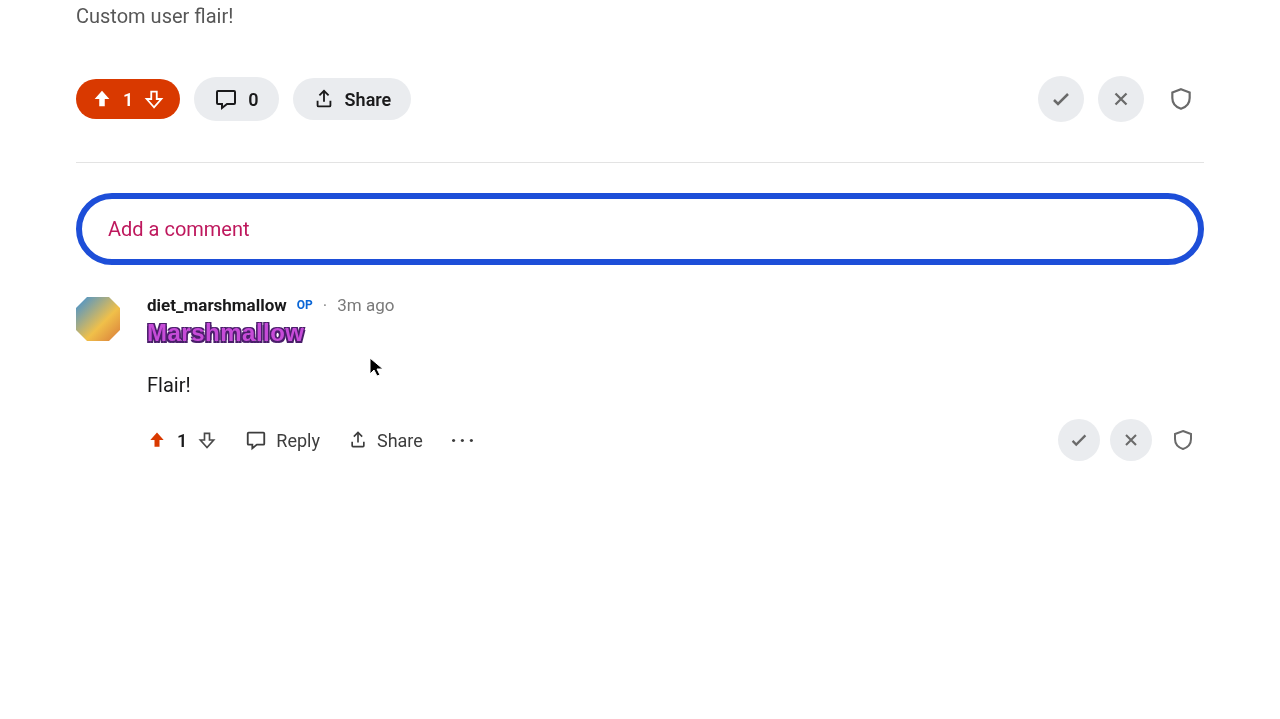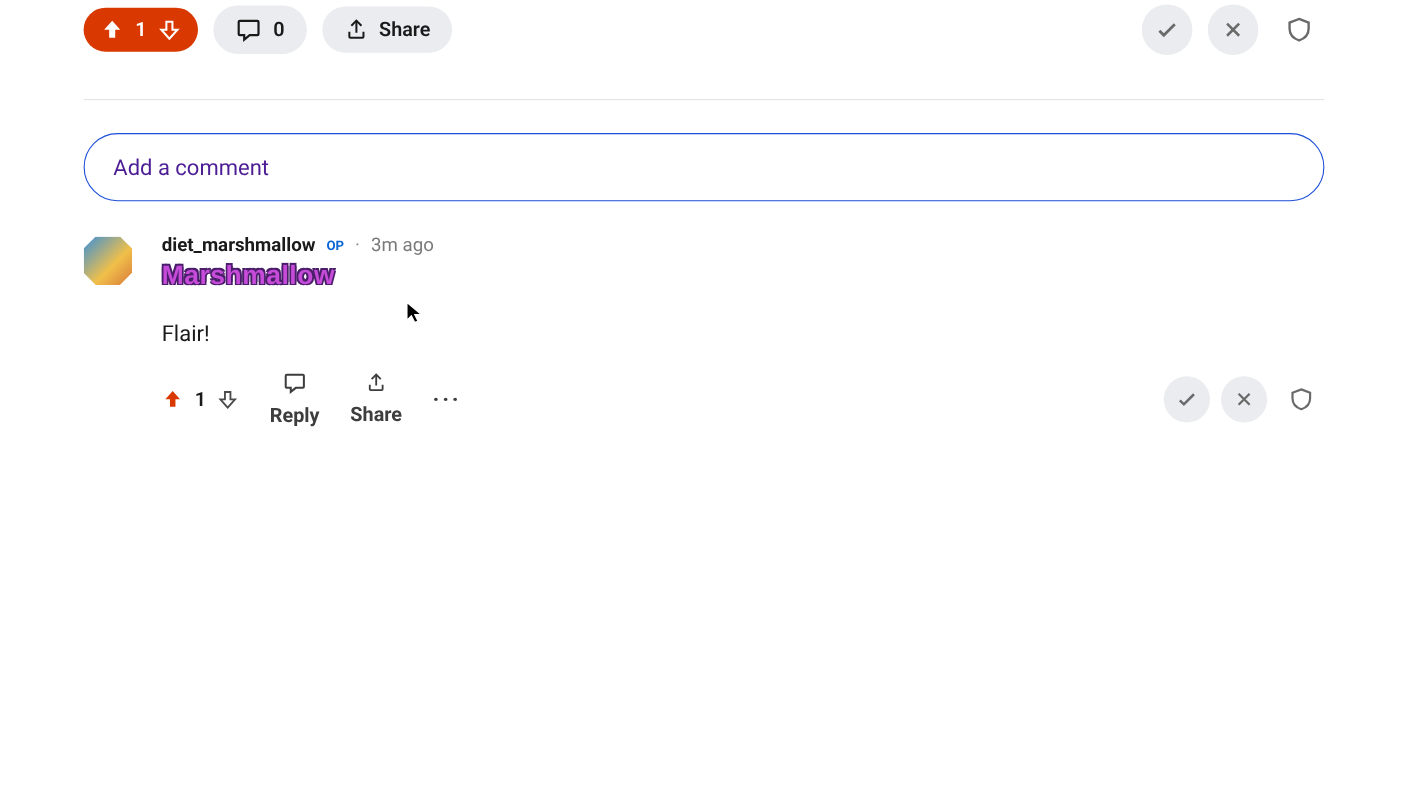--- a/index.html
+++ b/index.html
@@ -68,25 +68,25 @@
     align-items: center;
     justify-content: center;
     color: #5c5c5c;
   }
   hr.divider {
     border: none;
     border-top: 1px solid #e3e3e3;
     margin-bottom: 30px;
   }
   .comment-box {
-    border: 1px solid #1d4ed8;
+    border: 6px solid #1d4ed8;
     border-radius: 999px;
     padding: 18px 26px;
     font-size: 20px;
-    color: #4c1d95;
+    color: #be185d;
     margin-bottom: 30px;
     cursor: text;
   }
   .comment {
     display: flex;
     gap: 27px;
     align-items: flex-start;
   }
   .avatar {
     width: 44px; height: 44px;
@@ -145,40 +145,40 @@
     display: inline-flex;
     align-items: center;
     gap: 10px;
   }
   .mini-vote .up { color: #d93900; }
   .mini-vote .cnt { font-weight: 600; color: #1a1a1b; }
   .reply-btn, .share-btn2 {
     display: inline-flex;
     align-items: center;
     gap: 9px;
-    font-weight: 700;
+    font-weight: 400;
     color: #3d3d3d;
-    flex-direction: column;
   }
   .dots { letter-spacing: 3px; font-weight: 900; color:#3d3d3d; }
   .comment-actions .right-group { margin-left: auto; display:flex; align-items:center; gap:10px; }
   .circle-small {
     width: 42px; height: 42px; border-radius: 50%;
     background: #eaecef; display:inline-flex; align-items:center; justify-content:center;
     color:#5c5c5c;
   }
   .shield-small { width:42px; height:42px; display:inline-flex; align-items:center; justify-content:center; color:#5c5c5c; }
   svg { display:block; }
 </style>
 </head>
 <body>
 
 <div class="container">
 
 
+  <div class="post-body">Custom user flair!</div>
 
   <div class="action-row">
     <div class="vote-pill">
       <span>
         <svg width="22" height="22" viewBox="0 0 24 24" fill="#ffffff">
             <path d="M12 3l8 9h-5v8h-6v-8H4z"></path>
           </svg>
       </span>
       <span class="count">1</span>
       <span>

